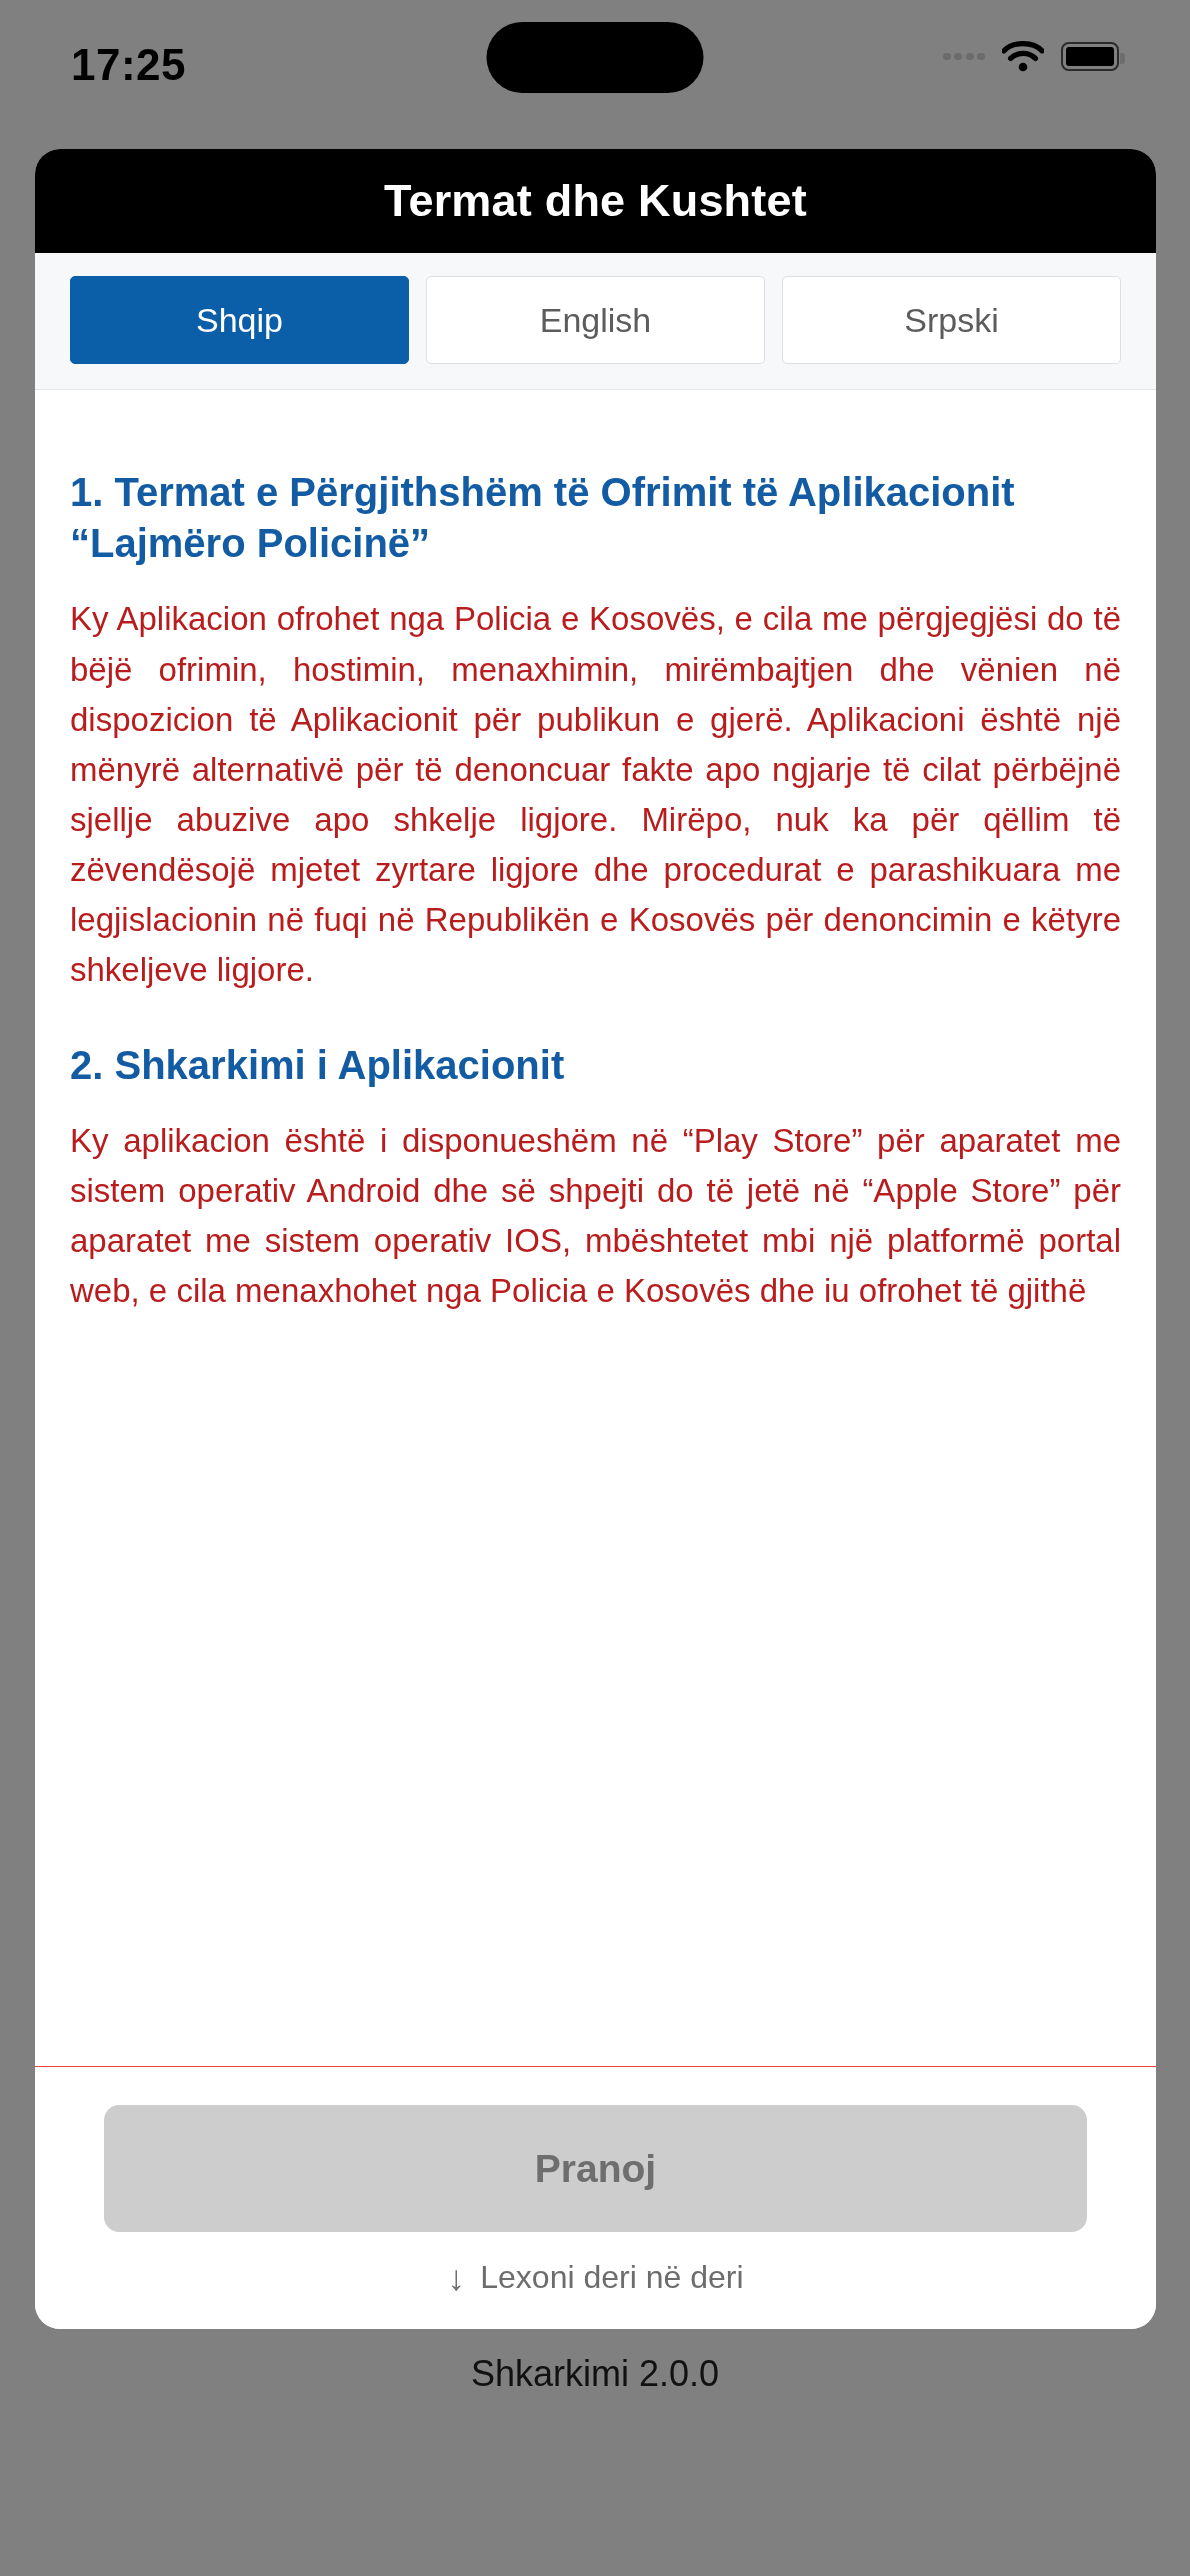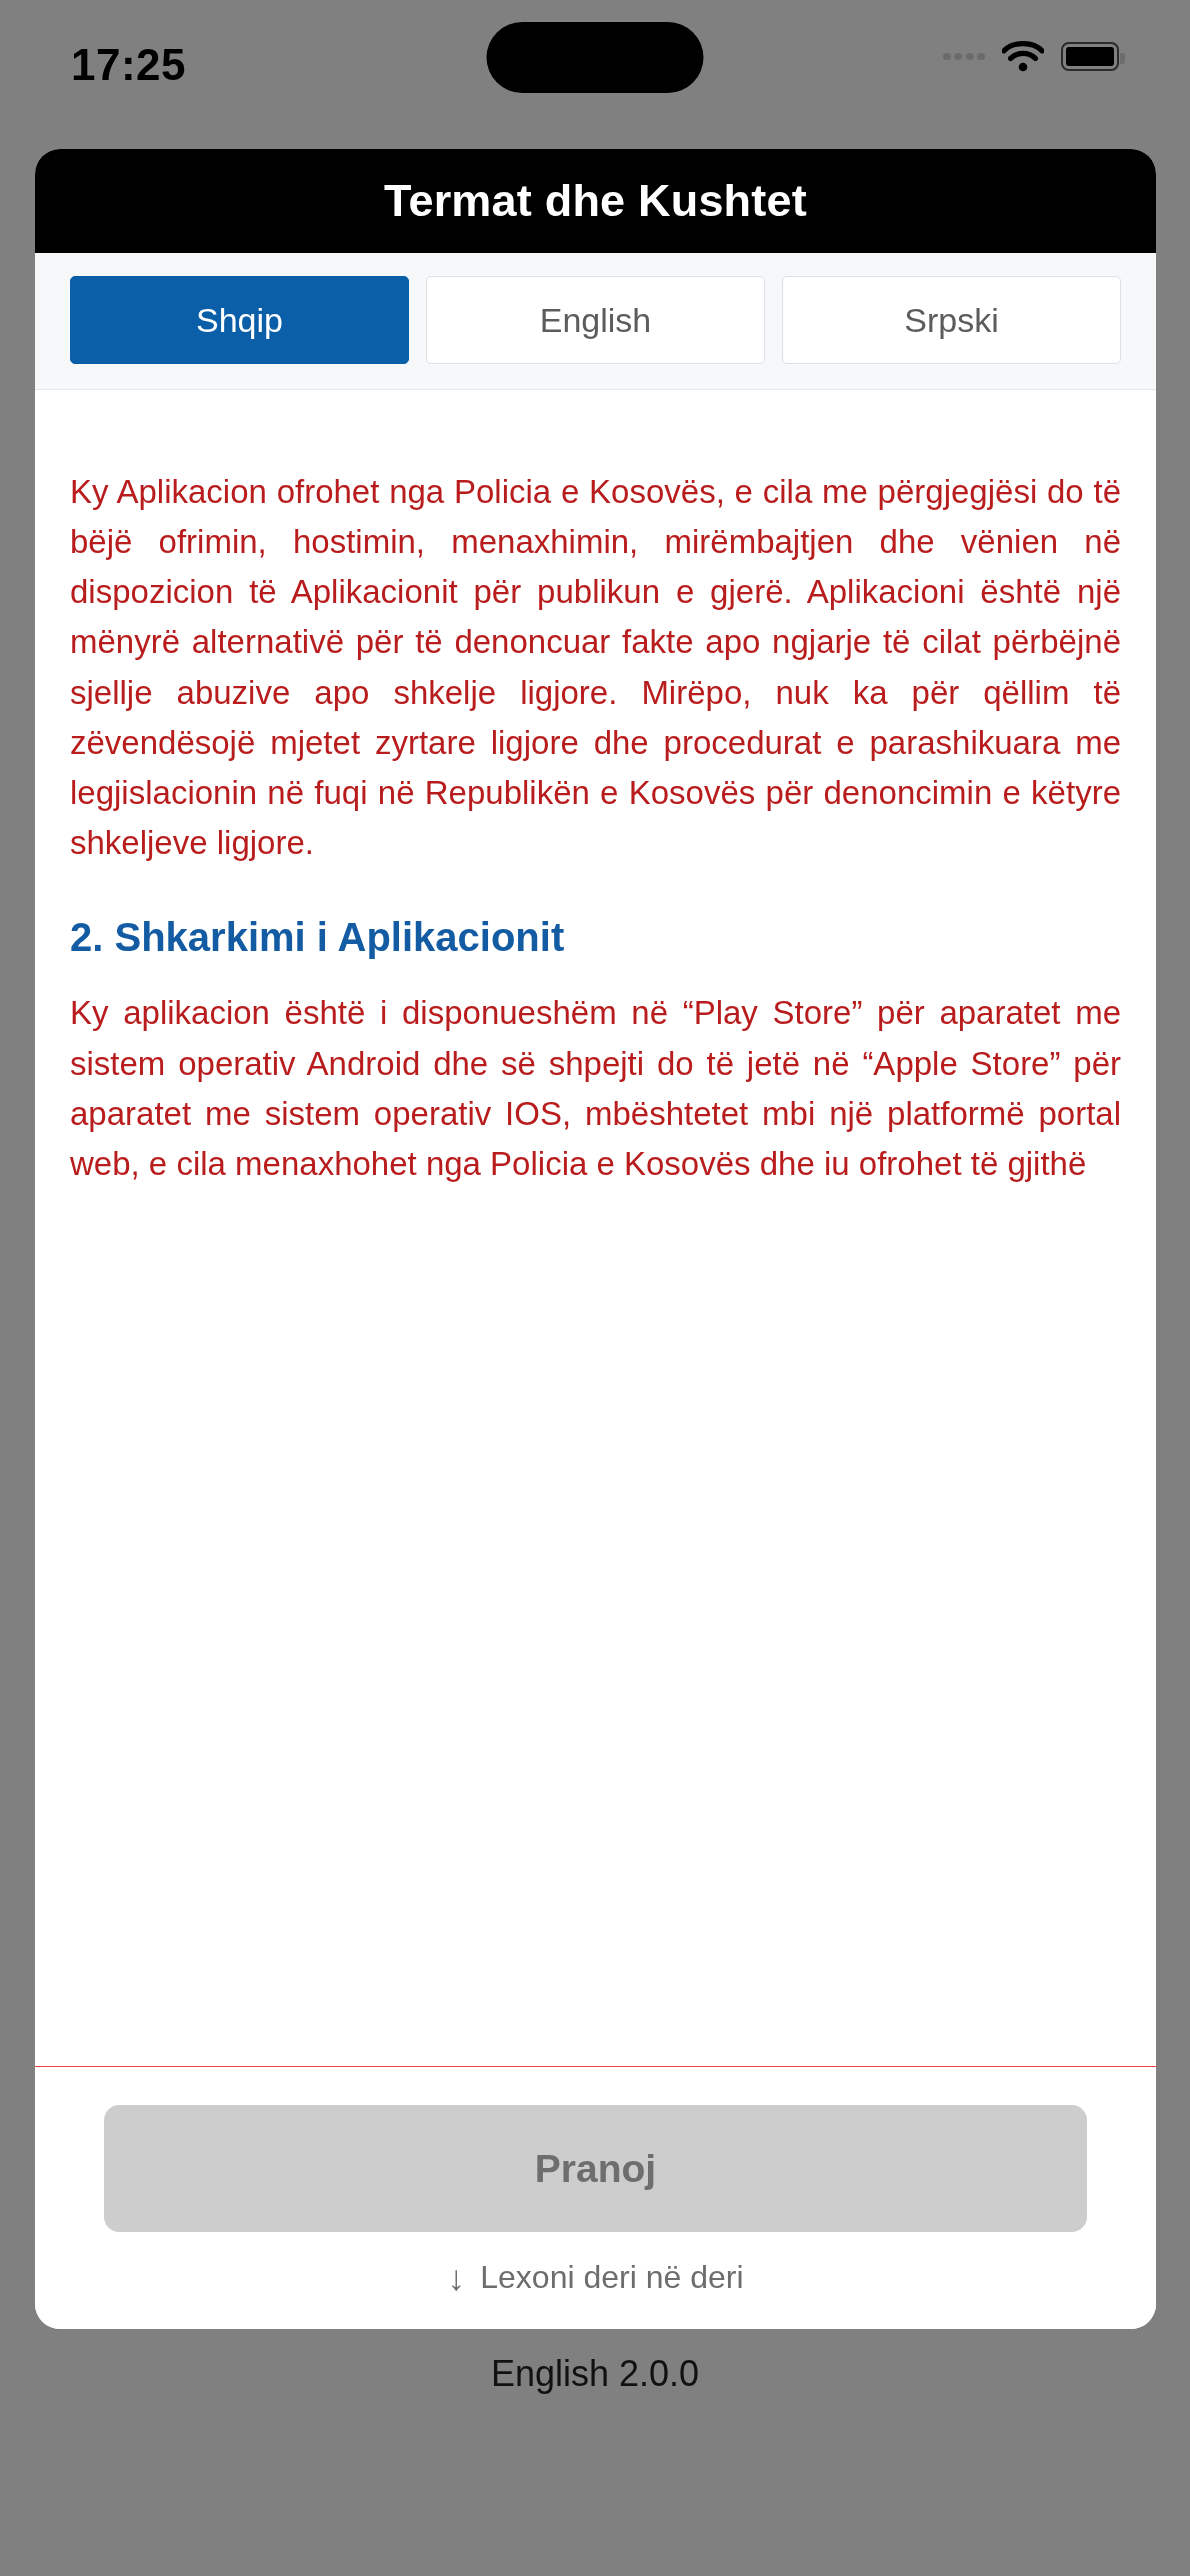--- a/index.html
+++ b/index.html
@@ -177,20 +177,21 @@
     </div>
     <div class="lang-tab">
       <span>Srpski</span>
     </div>
   </div>
 
   <div class="content">
     <div class="doc">
 
       <div class="sec">
+        <h2>1. Termat e Përgjithshëm të Ofrimit të Aplikacionit “Lajmëro Policinë”</h2>
         <p>Ky Aplikacion ofrohet nga Policia e Kosovës, e cila me përgjegjësi do të bëjë ofrimin, hostimin, menaxhimin, mirëmbajtjen dhe vënien në dispozicion të Aplikacionit për publikun e gjerë. Aplikacioni është një mënyrë alternativë për të denoncuar fakte apo ngjarje të cilat përbëjnë sjellje abuzive apo shkelje ligjore. Mirëpo, nuk ka për qëllim të zëvendësojë mjetet zyrtare ligjore dhe procedurat e parashikuara me legjislacionin në fuqi në Republikën e Kosovës për denoncimin e këtyre shkeljeve ligjore.</p>
       </div>
 
       <div class="sec">
         <h2>2. Shkarkimi i Aplikacionit</h2>
         <p>Ky aplikacion është i disponueshëm në “Play Store” për aparatet me sistem operativ Android dhe së shpejti do të jetë në “Apple Store” për aparatet me sistem operativ IOS, mbështetet mbi një platformë portal web, e cila menaxhohet nga Policia e Kosovës dhe iu ofrohet të gjithë</p>
       </div>
 
     </div>
   </div>
@@ -200,14 +201,14 @@
       <span>Pranoj</span>
     </button>
     <div class="scroll-hint">
       <span class="arrow">↓</span>
       <span>Lexoni deri në deri</span>
     </div>
   </div>
 
 </div>
 
-<div class="version">English 2.0.0</div>
+<div class="version">Shkarkimi 2.0.0</div>
 
 
 </body></html>

